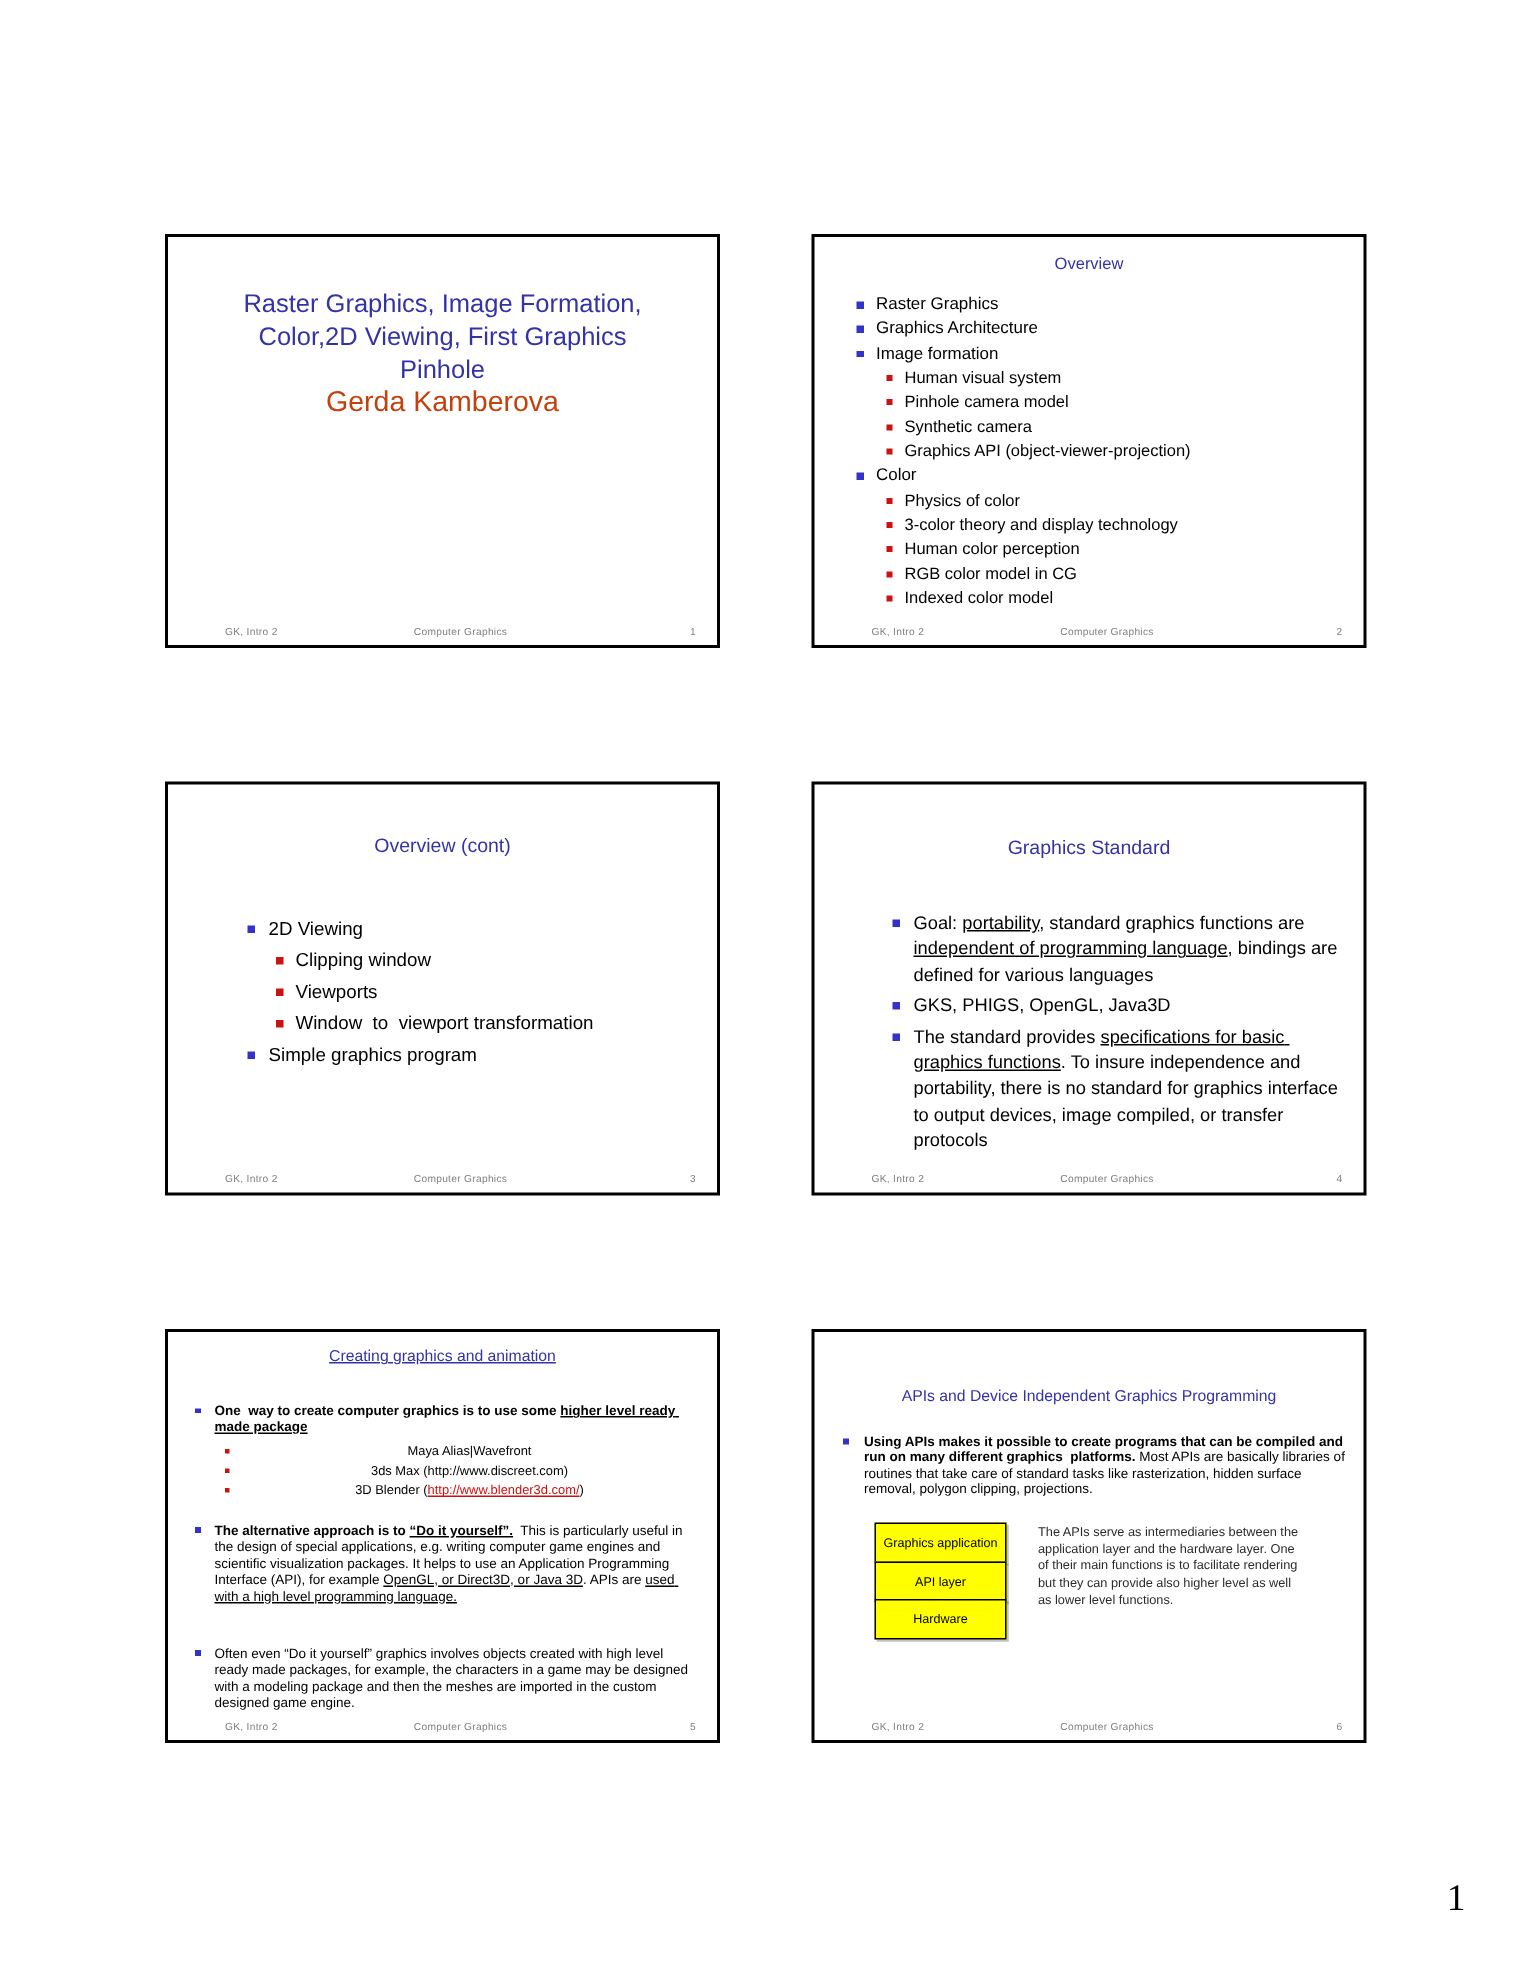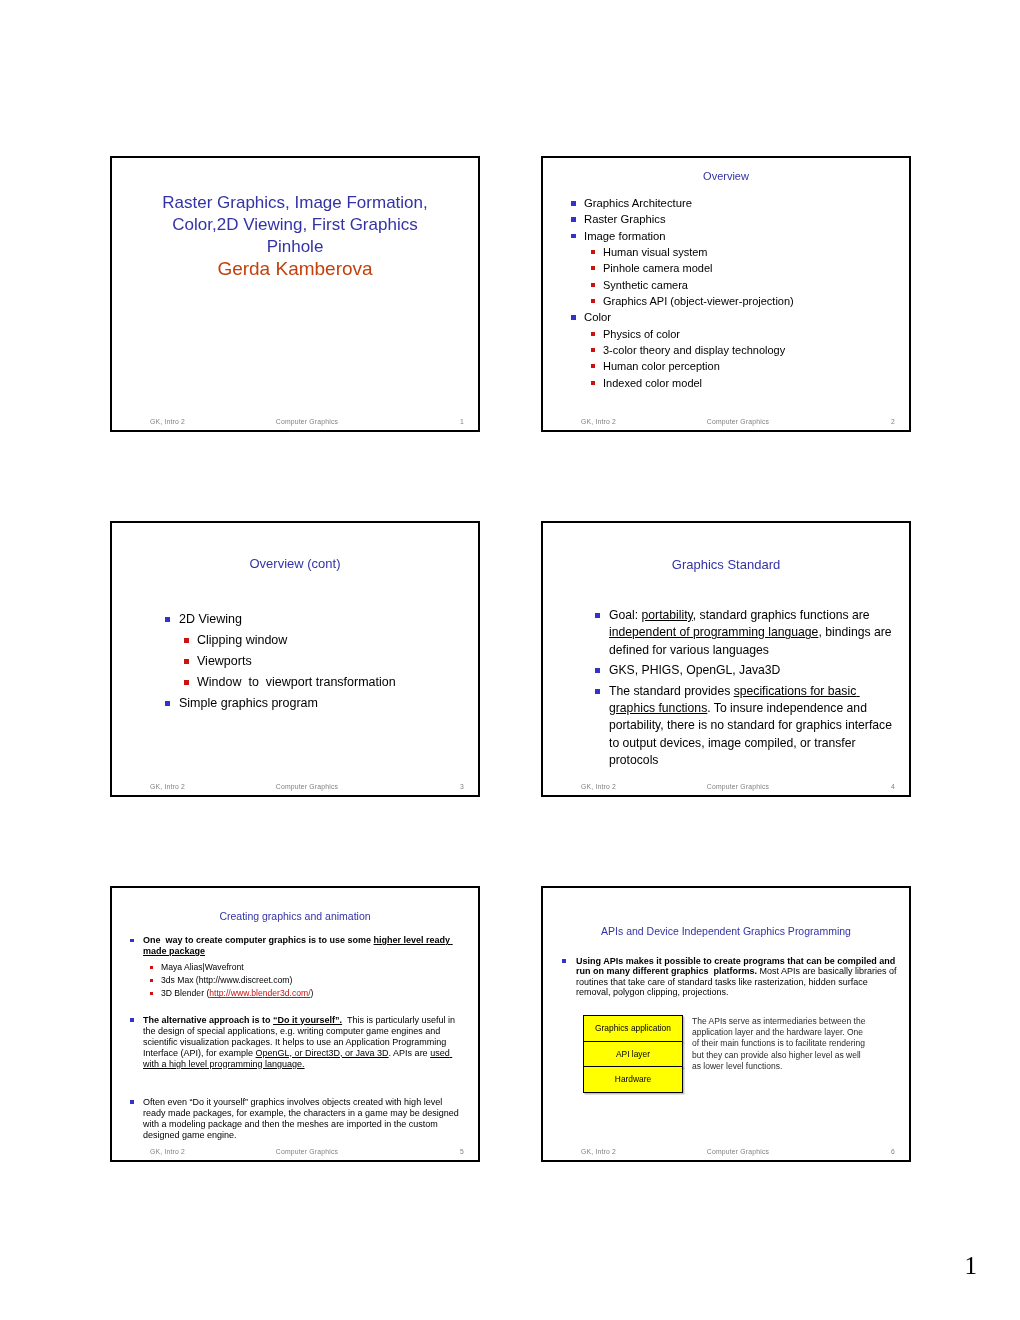--- a/index.html
+++ b/index.html
@@ -48,36 +48,36 @@
   .s3 .l1 > .sq { left:0; top:8px; width:5px; height:5px; }
   .s3 .l2 > .sq { left:19px; top:8px; width:4.5px; height:4.5px; }
 
   
   .s4 .slide-title { margin-top:34px; font-size:13px; }
   .s4 .list { position:absolute; top:84px; left:52px; right:5px; }
   .s4 .li { font-size:12.2px; line-height:17.4px; padding-left:14px; margin-bottom:3px; }
   .s4 .li > .sq { left:0; top:6px; width:5px; height:5px; }
 
   
-  .s5 .slide-title { margin-top:22px; font-size:10.5px; }
+  .s5 .slide-title { margin-top:10px; font-size:10.5px;text-decoration:underline; }
   .s5 .content { position:absolute; top:47px; left:17px; right:13px; }
   .s5 .b-item { padding-left:14px; position:relative; font-size:9px; line-height:11px; white-space:pre-wrap; }
   .s5 .b-item > .sq { left:1px; top:3.5px; width:3.5px; height:3.5px; }
-  .s5 .packages { margin-top:4px; }
+  .s5 .packages { margin-top:4px;text-align:center; }
   .s5 .pkg { padding-left:32px; position:relative; font-size:8.6px; line-height:13.2px; white-space:pre-wrap; }
   .s5 .pkg > .sq { left:21px; top:5px; width:3px; height:3px; }
   .s5 .b2 { margin-top:14px; }
   .s5 .b3 { margin-top:27px; }
 
   
   .s6 .slide-title { margin-top:37px; font-size:10.5px; }
   .s6 .b1 { position:absolute; top:68px; left:18px; right:11px; padding-left:15px;
             font-size:9px; line-height:10.3px; white-space:pre-wrap; }
   .s6 .b1 > .sq { left:1px; top:3px; width:3.5px; height:3.5px; }
-  .s6 .stack { position:absolute; left:40px; top:127px; width:100px; }
+  .s6 .stack { position:absolute; left:40px; top:127px; width:88px; }
   .s6 .box { height:27px; background:#ffff00; border:1.5px solid #000; margin-top:-1.5px;
              text-align:center; font-size:8.4px; line-height:24px; color:#000;
              box-shadow:1.5px 1.5px 0 rgba(120,120,120,.45); }
   .s6 .box:first-child { margin-top:0; }
   .s6 .caption { position:absolute; left:149px; top:128px; width:180px;
                  font-size:8.5px; line-height:11.2px; color:#2a2a2a; }
 
   
   .seg-b { font-weight:bold; }
   .seg-u { text-decoration:underline; }
@@ -102,31 +102,32 @@
     <div class="footer">
       <span class="f-left">GK, Intro 2</span>
       <span class="f-center">Computer Graphics</span>
       <span class="f-right">1</span>
     </div>
   </div>
 
   <div class="slide s2" style="left:541px; top:156px;">
     <div class="slide-title">Overview</div>
     <div class="list">
+      <div class="li l1"><span class="sq sq-blue"></span><span>Raster Graphics</span></div>
       <div class="li l1"><span class="sq sq-blue"></span><span>Graphics Architecture</span></div>
-      <div class="li l1"><span class="sq sq-blue"></span><span>Raster Graphics</span></div>
       <div class="li l1"><span class="sq sq-blue"></span><span>Image formation</span></div>
       <div class="li l2"><span class="sq sq-red"></span><span>Human visual system</span></div>
       <div class="li l2"><span class="sq sq-red"></span><span>Pinhole camera model</span></div>
       <div class="li l2"><span class="sq sq-red"></span><span>Synthetic camera</span></div>
       <div class="li l2"><span class="sq sq-red"></span><span>Graphics API (object-viewer-projection)</span></div>
       <div class="li l1"><span class="sq sq-blue"></span><span>Color</span></div>
       <div class="li l2"><span class="sq sq-red"></span><span>Physics of color</span></div>
       <div class="li l2"><span class="sq sq-red"></span><span>3-color theory and display technology</span></div>
       <div class="li l2"><span class="sq sq-red"></span><span>Human color perception</span></div>
+      <div class="li l2"><span class="sq sq-red"></span><span>RGB color model in CG</span></div>
       <div class="li l2"><span class="sq sq-red"></span><span>Indexed color model</span></div>
     </div>
     <div class="footer">
       <span class="f-left">GK, Intro 2</span>
       <span class="f-center">Computer Graphics</span>
       <span class="f-right">2</span>
     </div>
   </div>
 
   <div class="slide s3" style="left:110px; top:521px;">

